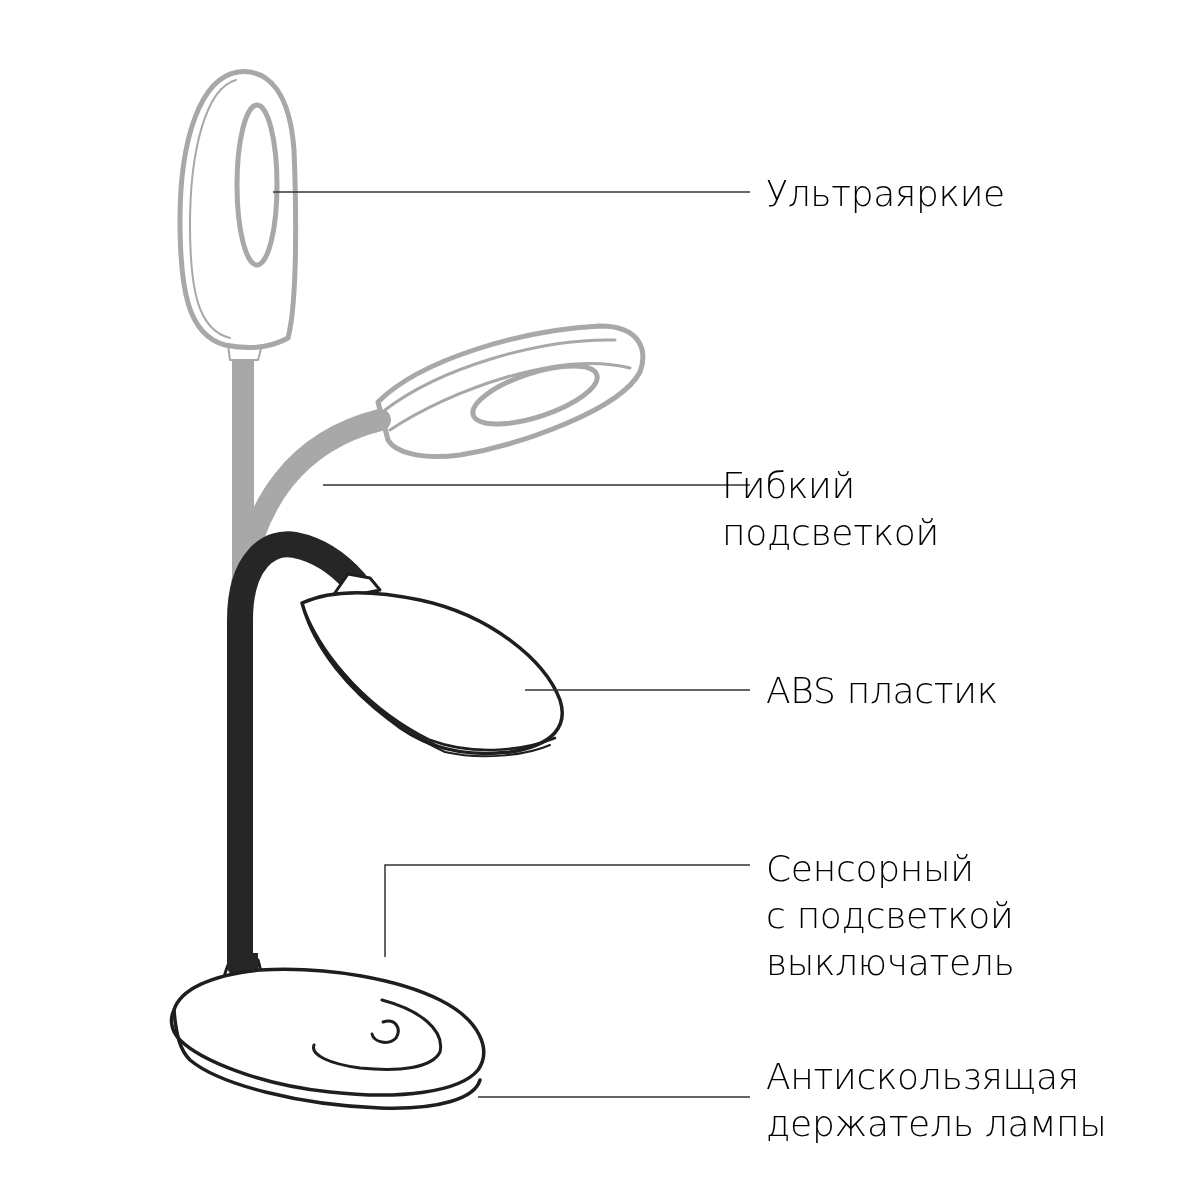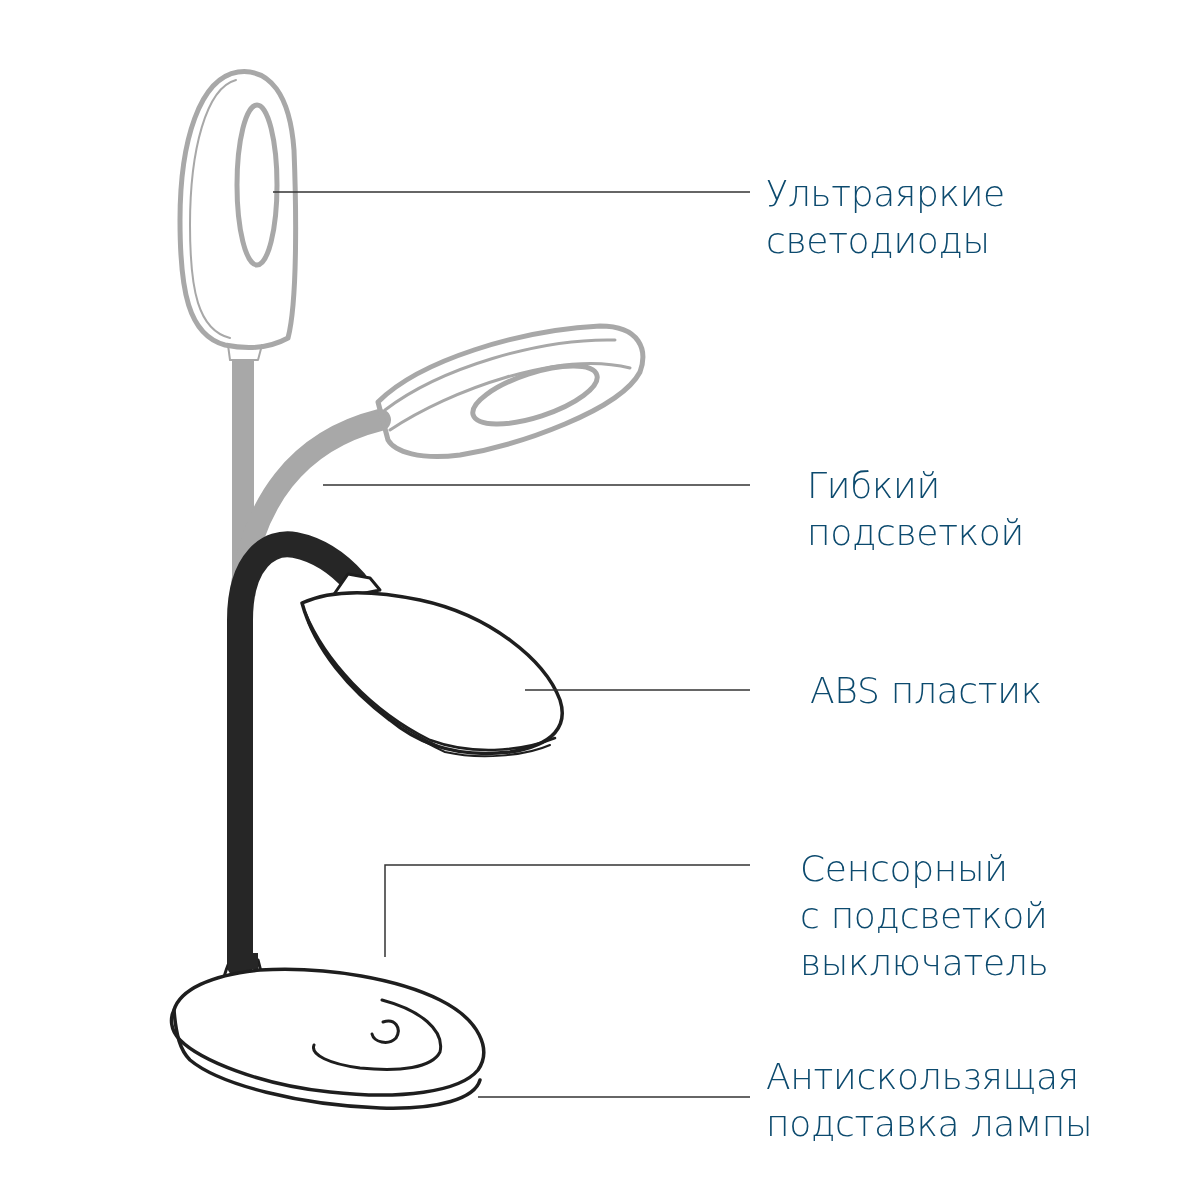--- a/index.html
+++ b/index.html
@@ -3,21 +3,21 @@
 <meta charset="utf-8">
 <style>
   html, body { margin: 0; padding: 0; background: #ffffff; }
   body { width: 1200px; height: 1200px; position: relative; overflow: hidden; font-family: "DejaVu Sans", sans-serif; }
   #art { position: absolute; left: 0; top: 0; width: 1200px; height: 1200px; }
   .label {
     position: absolute;
     font-family: "DejaVu Sans", sans-serif;
     font-size: 36px;
     line-height: 47px;
-    color: #0c4a6e;
+    color: #000000;
     font-weight: 300;
     letter-spacing: -0.3px;
     white-space: nowrap;
   }
   .label span { display: block; }
 </style>
 </head>
 <body>
 
 <svg id="art" viewBox="0 0 1200 1200" xmlns="http://www.w3.org/2000/svg">
@@ -75,34 +75,33 @@
     <line x1="273" y1="192" x2="750" y2="192"></line>
     <line x1="323" y1="485" x2="750" y2="485"></line>
     <line x1="525" y1="690" x2="750" y2="690"></line>
     <polyline points="385,957 385,865 750,865"></polyline>
     <line x1="478" y1="1097" x2="750" y2="1097"></line>
   </g>
 </svg>
 
 <div class="label" style="left:766px; top:170px;">
   <span>Ультраяркие</span>
-  <span>светодиоды</span>
 </div>
 
-<div class="label" style="left:807px; top:462px;">
+<div class="label" style="left:722px; top:462px;">
   <span>Гибкий</span>
   <span>подсветкой</span>
 </div>
 
-<div class="label" style="left:810px; top:667px;">
+<div class="label" style="left:766px; top:667px;">
   <span>ABS пластик</span>
 </div>
 
-<div class="label" style="left:766px; top:845px;margin-left:34px;">
+<div class="label" style="left:766px; top:845px;">
   <span>Сенсорный</span>
   <span>с подсветкой</span>
   <span>выключатель</span>
 </div>
 
 <div class="label" style="left:766px; top:1030px;margin-top:23px;">
   <span>Антискользящая</span>
-  <span>подставка лампы</span>
+  <span>держатель лампы</span>
 </div>
 
 </body></html>

